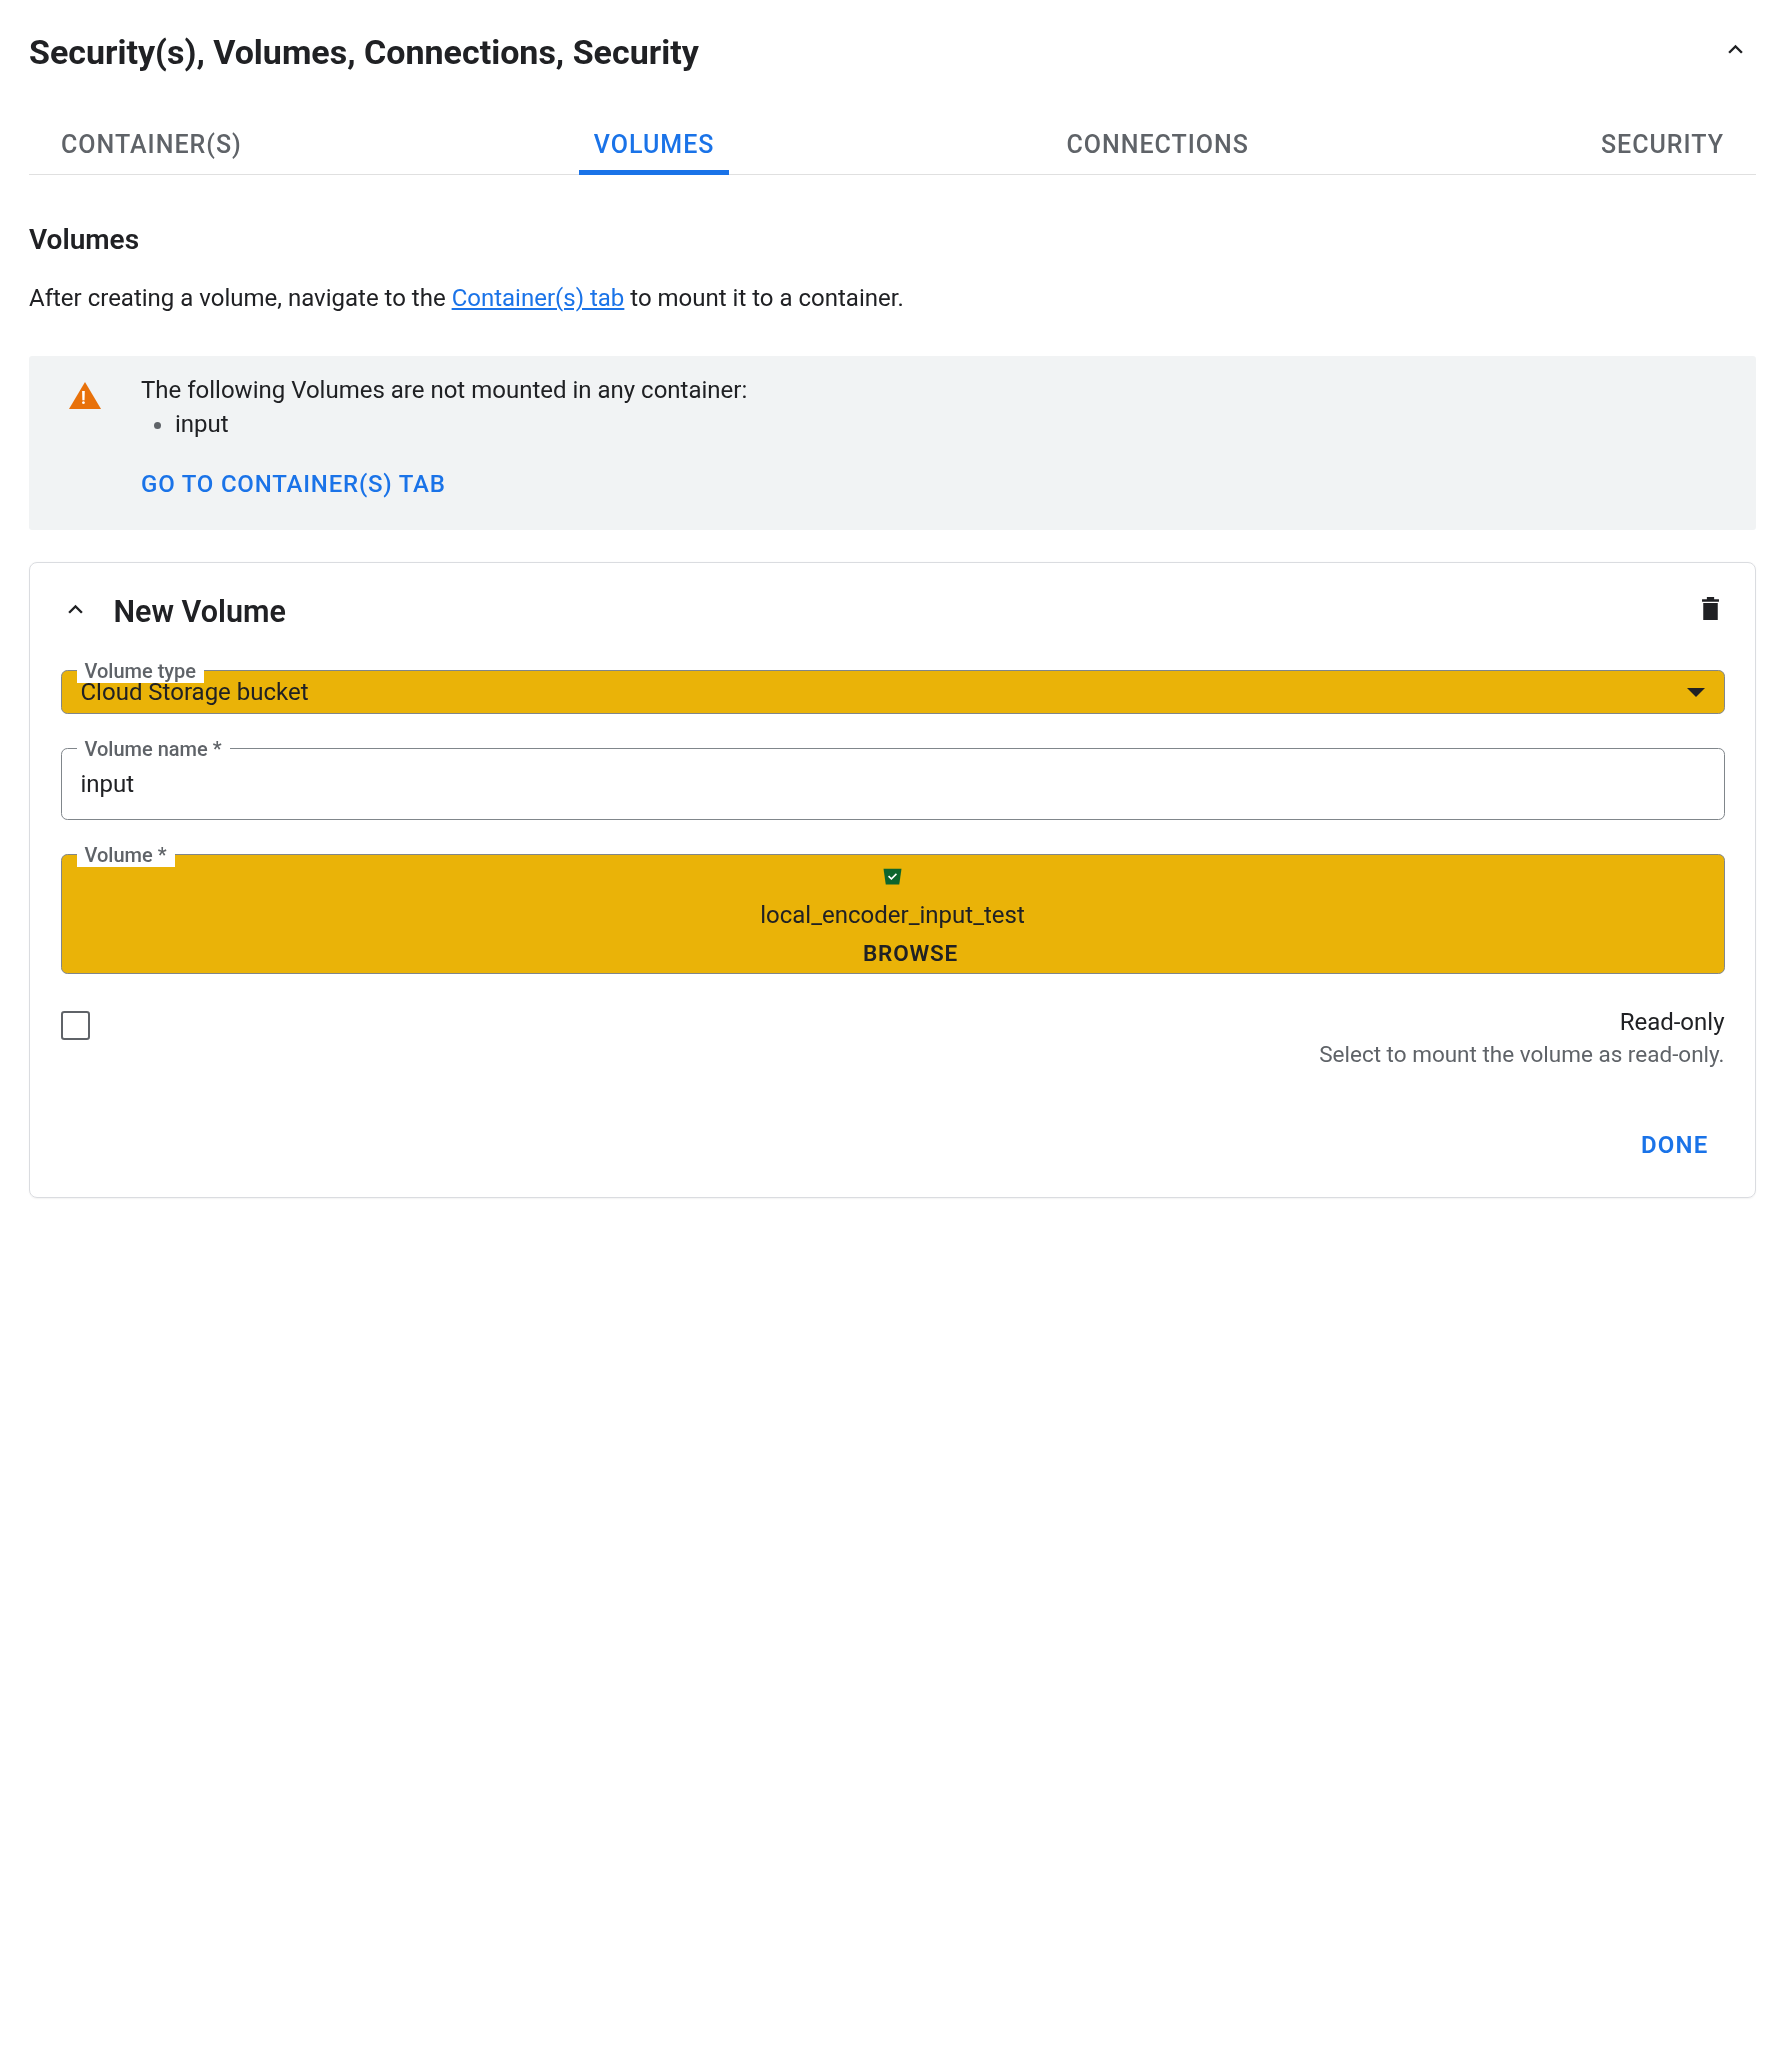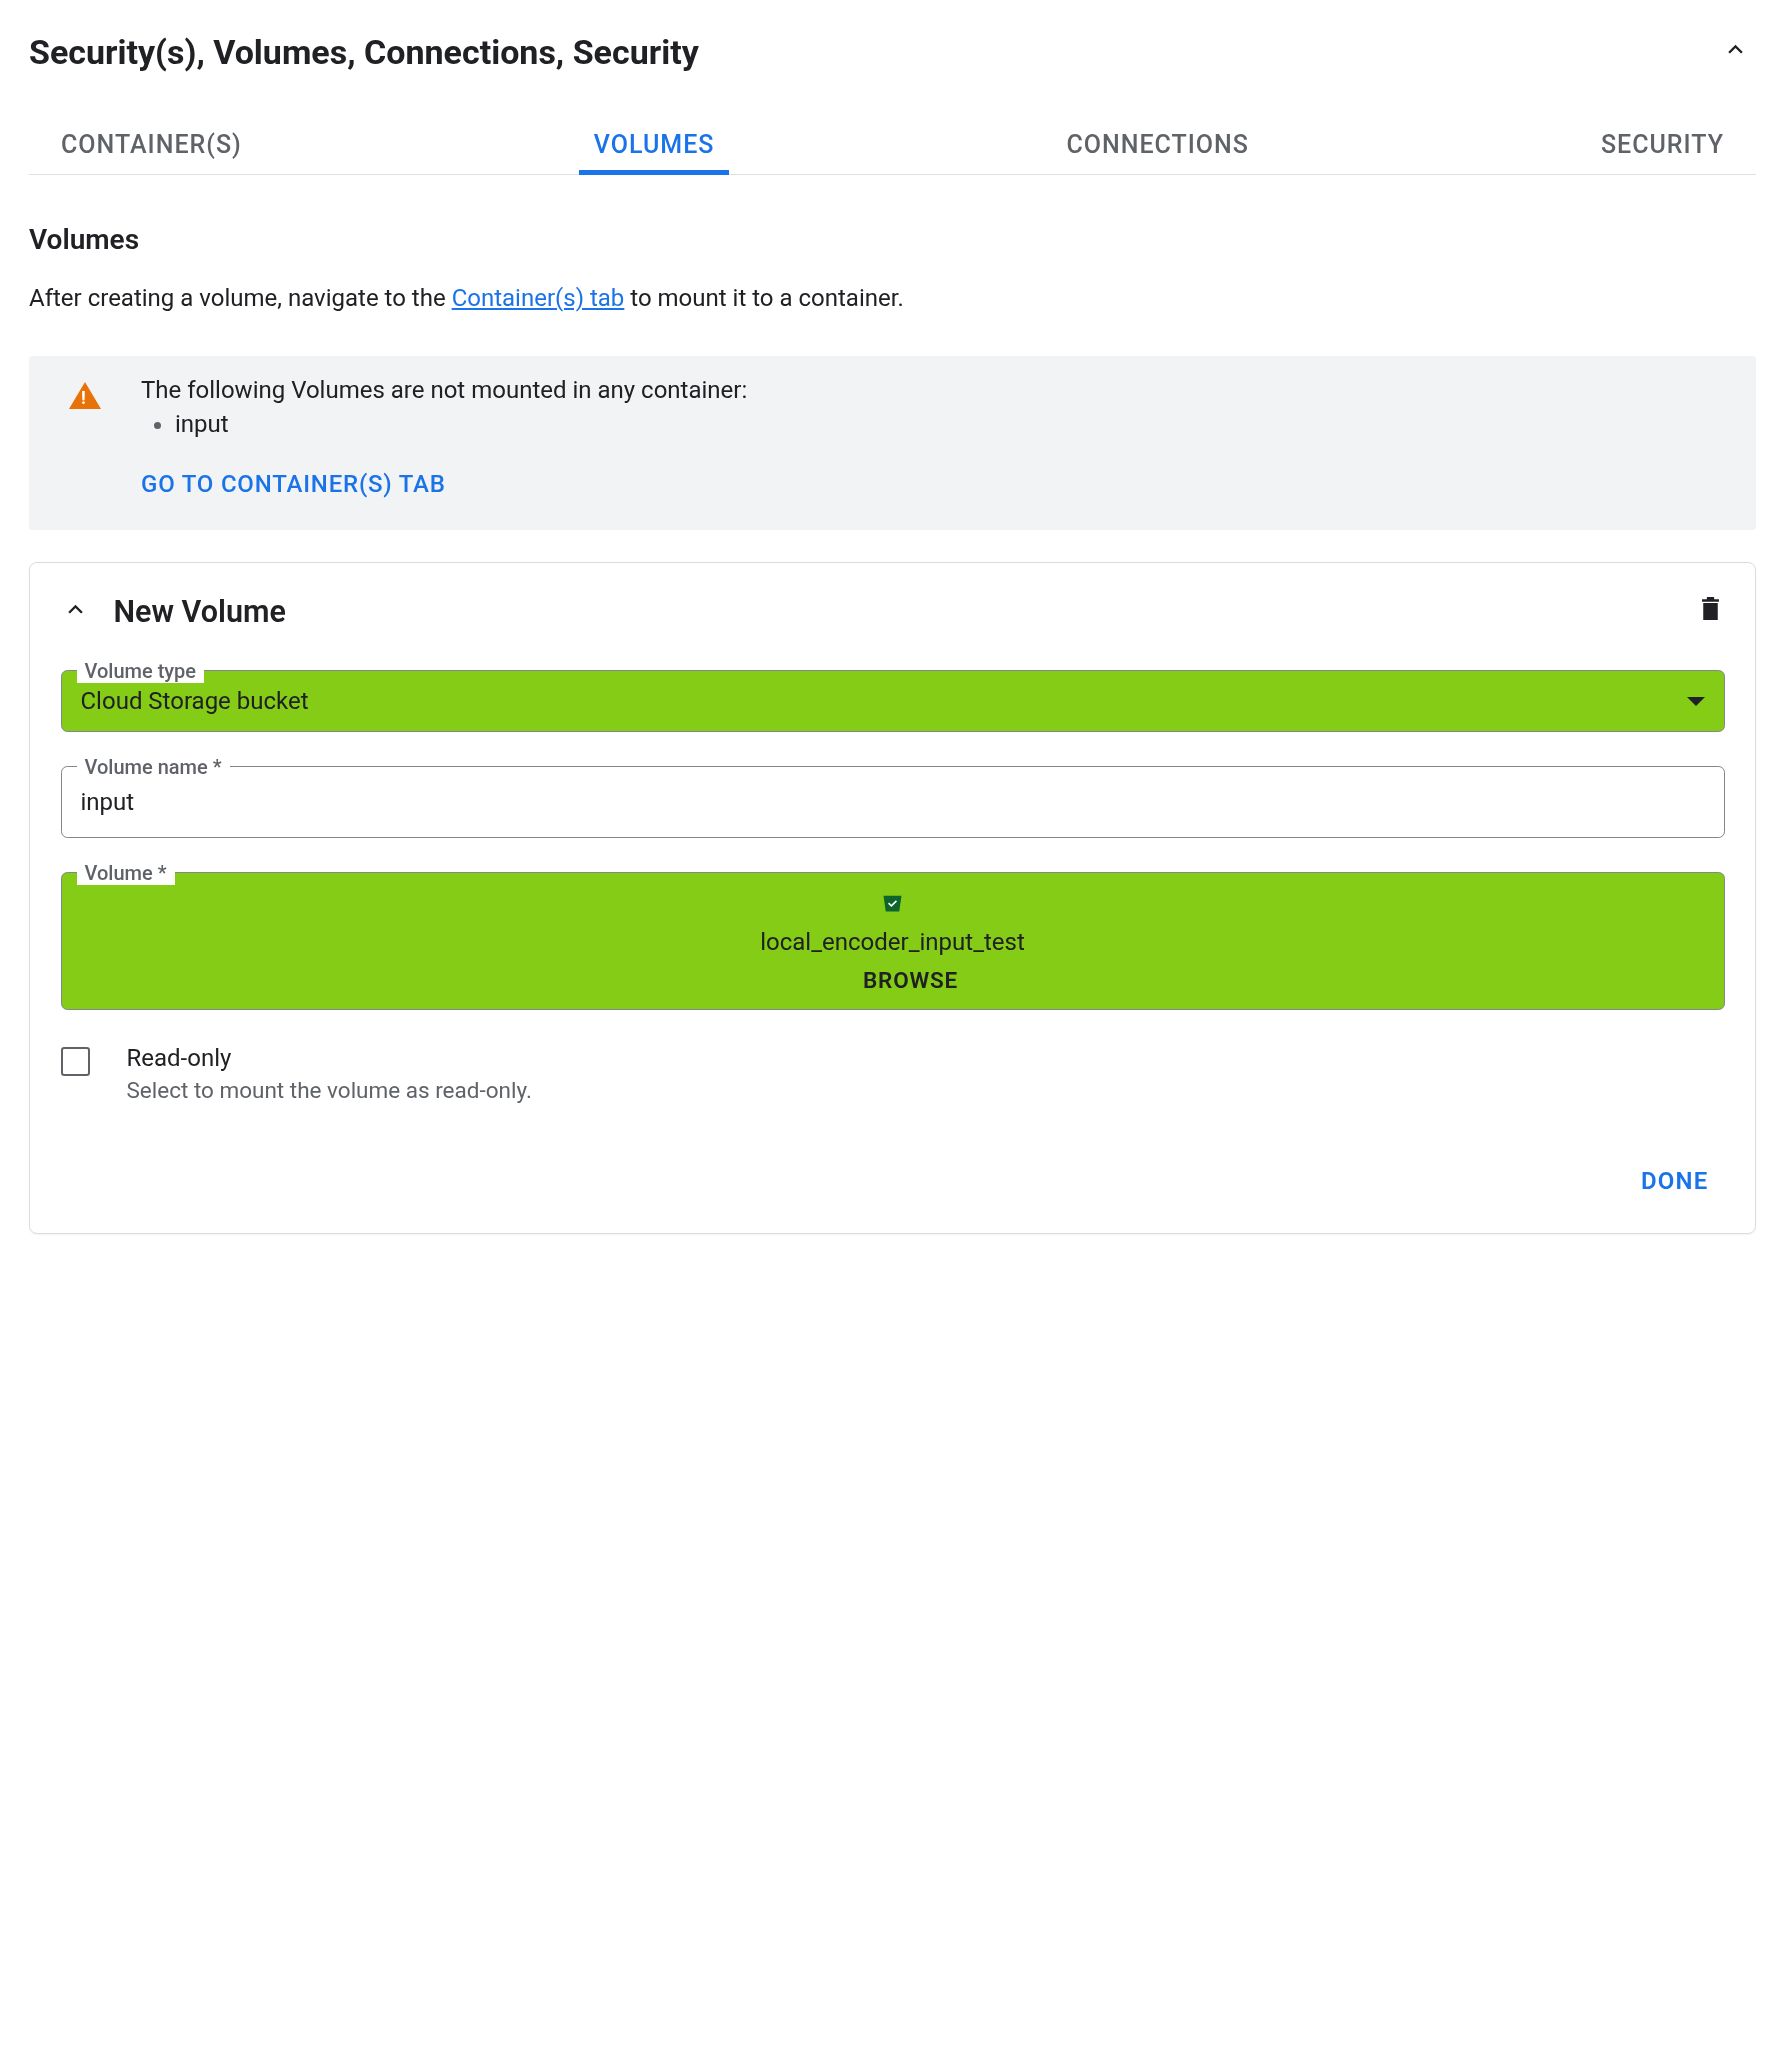--- a/index.html
+++ b/index.html
@@ -173,24 +173,24 @@
       background: #fff;
       padding: 0 8px;
       font-size: 20px;
       color: #5f6368;
       font-weight: 500;
     }
     .field-input, .field-select {
       width: 100%;
       border: 1.6px solid #80868b;
       border-radius: 6.4px;
-      padding: 16px 19px;
-      font-size: 24px;
-      color: #202124;
-      background: #84cc16;
+      padding: 7px 19px;
+      font-size: 24px;
+      color: #202124;
+      background: #eab308;
       font-family: inherit;
       display: flex;
       align-items: center;
       justify-content: space-between;
       cursor: pointer;
     }
     .field-select .dropdown-arrow {
       width: 0;
       height: 0;
       border-left: 9.6px solid transparent;
@@ -233,22 +233,23 @@
       font-size: 22.5px;
       font-weight: 600;
       letter-spacing: 0.8px;
       color: #202124;
       cursor: pointer;
       margin-left: 36px;
     }
     .checkbox-row {
       display: flex;
       align-items: flex-start;
-      gap: 37px;
+      gap: 22px;
       margin-bottom: 56px;
+      text-align: right;
     }
     .checkbox {
       width: 29px;
       height: 29px;
       border: 2.4px solid #5f6368;
       border-radius: 3.2px;
       cursor: pointer;
       margin-top: 3.2px;
       flex-shrink: 0;
     }

